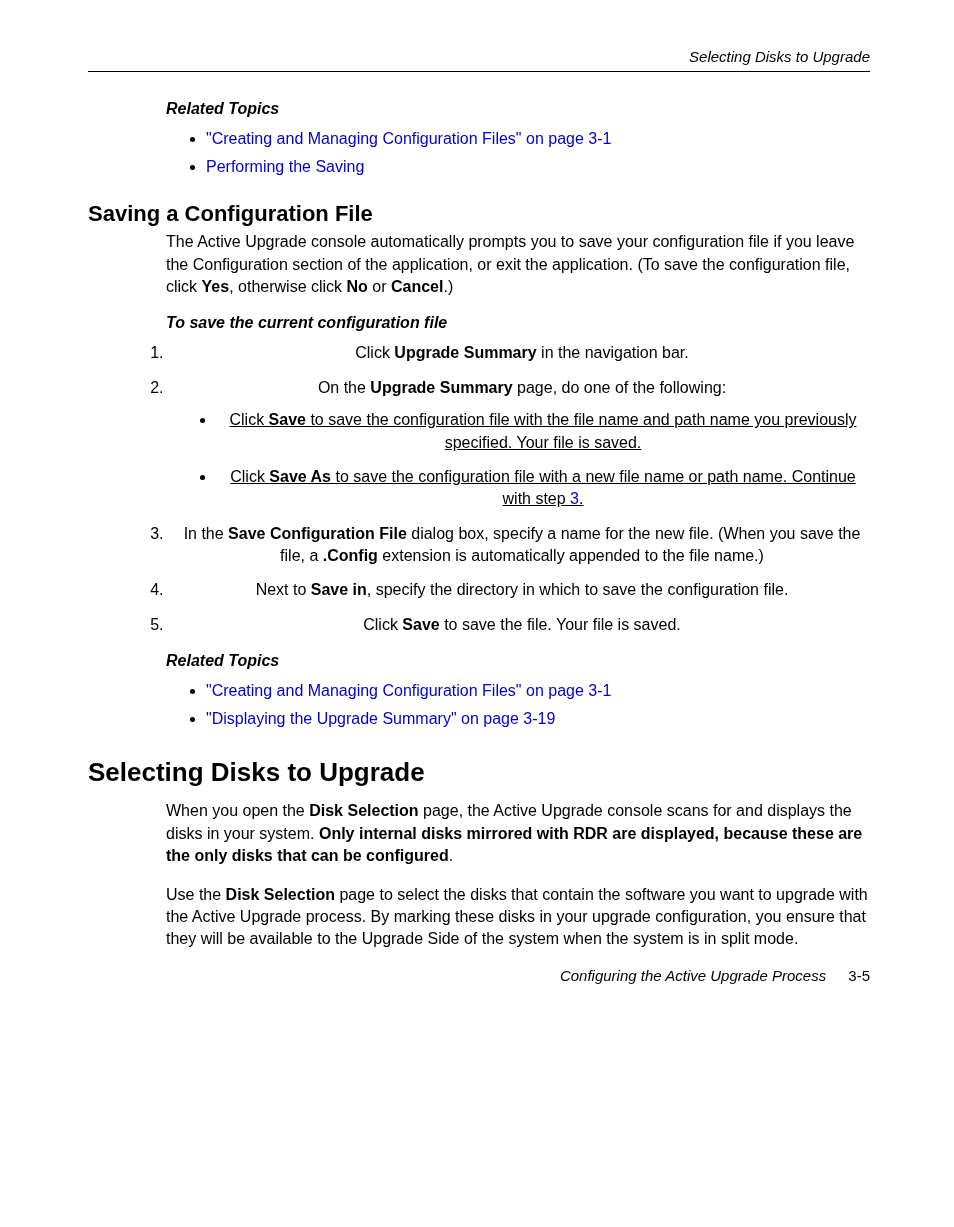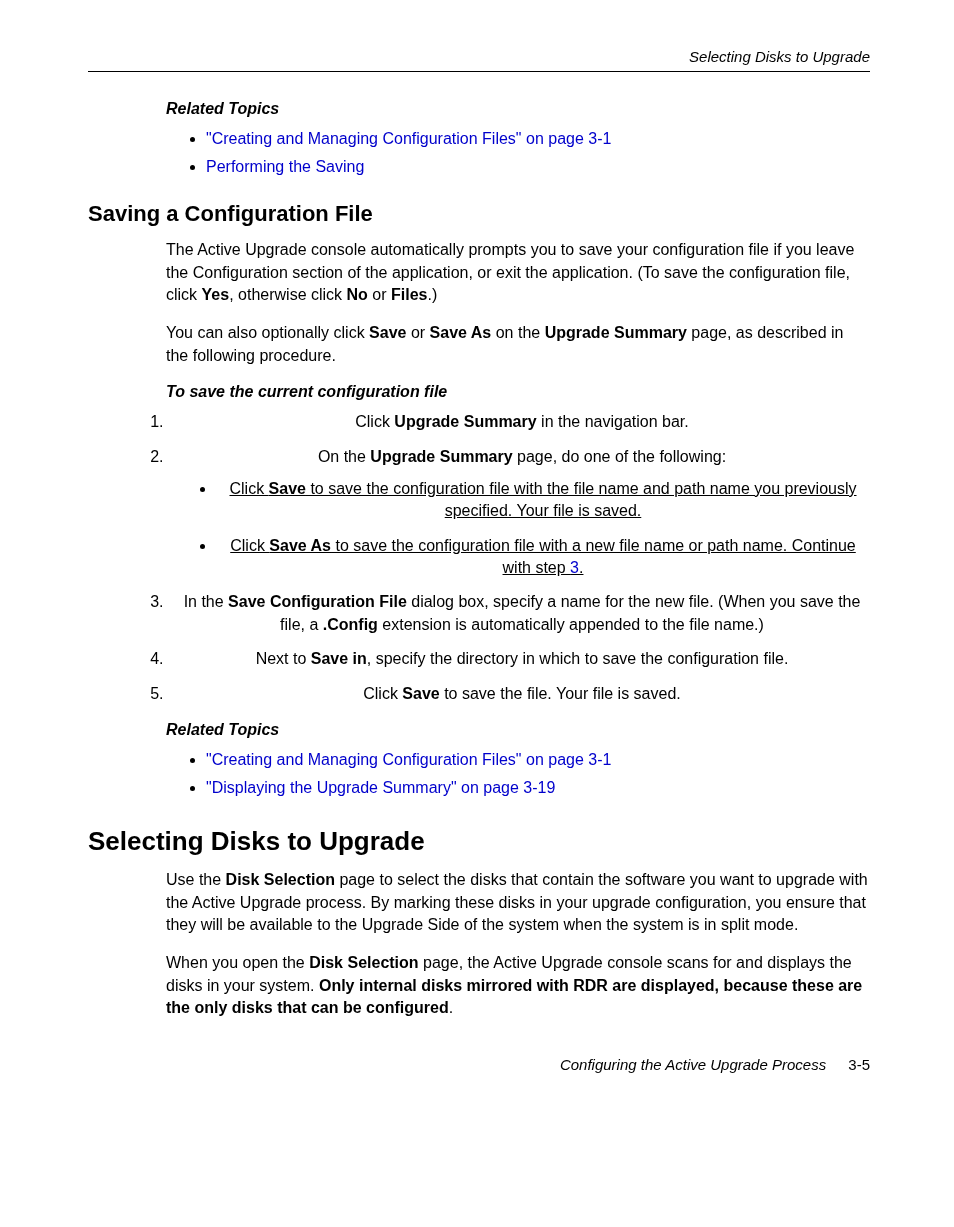--- a/index.html
+++ b/index.html
@@ -43,21 +43,21 @@
     font-size: 16px;
     margin: 6px 0;
     line-height: 1.35;
   }
   .link {
     color: #0000cc;
   }
   h2.section {
     font-size: 22px;
     font-weight: bold;
-    margin: 10px 0 12px 0;
+    margin: 10px 0 4px 0;
   }
   h1.major {
     font-size: 26px;
     font-weight: bold;
     margin: 28px 0 12px 0;
   }
   p.body {
     font-size: 16px;
     line-height: 1.4;
     margin: 0 0 16px 0;
@@ -77,21 +77,21 @@
     padding-left: 42px;
     margin: 10px 0 4px 0;
   }
   ul.subbullets li {
     margin: 0 0 12px 0;
     text-decoration: underline;
   }
   .footer {
     text-align: right;
     font-size: 15px;
-    margin-top: 36px;
+    margin-top: 16px;
   }
   .footer-italic {
     font-style: italic;
   }
   .footer-page {
     margin-left: 18px;
   }
   .b { font-weight: bold; }
 </style>
 </head>
@@ -106,24 +106,21 @@
     <ul class="bullets">
       <li><span class="link">"Creating and Managing Configuration Files" on page 3-1</span></li>
       <li><span class="link">Performing the Saving</span></li>
     </ul>
   </div>
 
   <h2 class="section">Saving a Configuration File</h2>
 
   <div class="body-indent">
     <p class="body">
-      <span>The Active Upgrade console automatically prompts you to save your configuration file if you leave the Configuration section of the application, or exit the application. (To save the configuration file, click </span><span class="b">Yes</span><span>, otherwise click </span><span class="b">No</span><span> or </span><span class="b">Files</span><span>.)</span>
-    </p>
-    <p class="body">
-      <span>You can also optionally click </span><span class="b">Save</span><span> or </span><span class="b">Save As</span><span> on the </span><span class="b">Upgrade Summary</span><span> page, as described in the following procedure.</span>
+      <span>The Active Upgrade console automatically prompts you to save your configuration file if you leave the Configuration section of the application, or exit the application. (To save the configuration file, click </span><span class="b">Yes</span><span>, otherwise click </span><span class="b">No</span><span> or </span><span class="b">Cancel</span><span>.)</span>
     </p>
 
     <p class="bold-para">To save the current configuration file</p>
   </div>
 
   <div style="margin-left:58px;text-align:center;">
     <ol class="steps">
       <li>
         <span>Click </span><span class="b">Upgrade Summary</span><span> in the navigation bar.</span>
       </li>
@@ -155,24 +152,24 @@
     <ul class="bullets">
       <li><span class="link">"Creating and Managing Configuration Files" on page 3-1</span></li>
       <li><span class="link">"Displaying the Upgrade Summary" on page 3-19</span></li>
     </ul>
   </div>
 
   <h1 class="major">Selecting Disks to Upgrade</h1>
 
   <div class="body-indent">
     <p class="body">
-      <span>Use the </span><span class="b">Disk Selection</span><span> page to select the disks that contain the software you want to upgrade with the Active Upgrade process. By marking these disks in your upgrade configuration, you ensure that they will be available to the Upgrade Side of the system when the system is in split mode.</span>
+      <span>When you open the </span><span class="b">Disk Selection</span><span> page, the Active Upgrade console scans for and displays the disks in your system. </span><span class="b">Only internal disks mirrored with RDR are displayed, because these are the only disks that can be configured</span><span>.</span>
     </p>
     <p class="body">
-      <span>When you open the </span><span class="b">Disk Selection</span><span> page, the Active Upgrade console scans for and displays the disks in your system. </span><span class="b">Only internal disks mirrored with RDR are displayed, because these are the only disks that can be configured</span><span>.</span>
+      <span>Use the </span><span class="b">Disk Selection</span><span> page to select the disks that contain the software you want to upgrade with the Active Upgrade process. By marking these disks in your upgrade configuration, you ensure that they will be available to the Upgrade Side of the system when the system is in split mode.</span>
     </p>
   </div>
 
   <div class="footer">
     <span class="footer-italic">Configuring the Active Upgrade Process</span>
     <span class="footer-page">3-5</span>
   </div>
 </div>
 
 </body></html>

